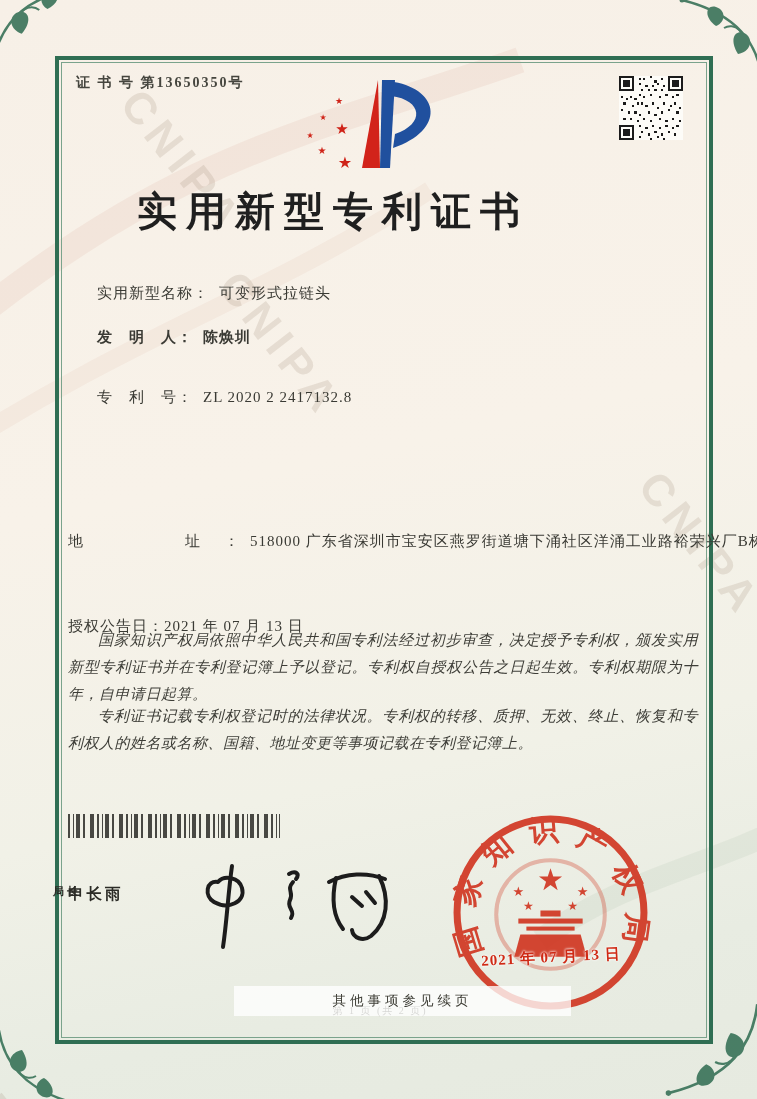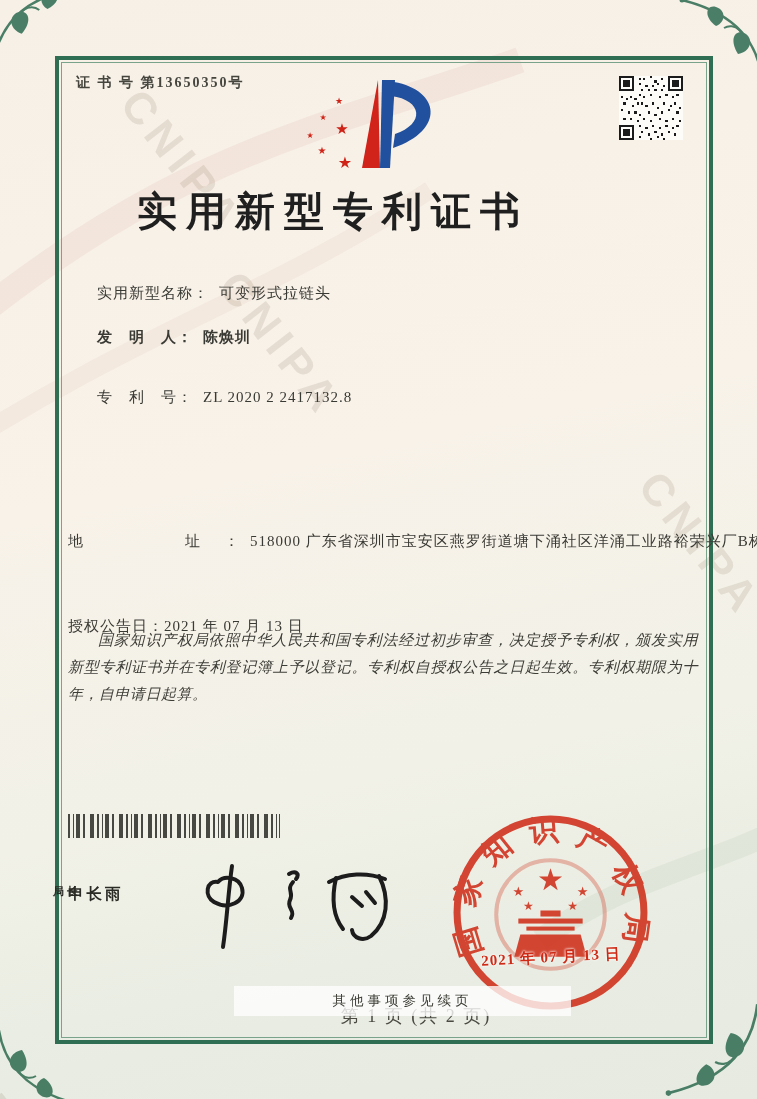--- a/index.html
+++ b/index.html
@@ -62,21 +62,21 @@
   .signature{position:absolute;left:192px;top:850px;}
   
   .seal{position:absolute;left:448px;top:810px;width:205px;height:205px;}
   .seal svg{position:absolute;left:0;top:0;}
   .seal-date{
     position:absolute;left:8px;top:138px;width:190px;text-align:center;
     font-size:15px;font-weight:700;color:#cf2a15;letter-spacing:1px;
     transform:rotate(-3deg);text-shadow:0 0 3px #fff,0 0 2px #fff;white-space:nowrap;
   }
   
-  .page-info{position:absolute;left:55px;top:1004px;width:650px;text-align:center;font-size:18px;letter-spacing:2px;color:#4a4a42;margin-left:36px;}
+  .page-info{position:absolute;left:55px;top:1004px;width:650px;text-align:center;font-size:10px;letter-spacing:2px;color:#4a4a42;}
   .footer-band{
     position:absolute;left:234px;top:986px;width:337px;height:30px;
     background:rgba(255,255,255,.78);display:flex;align-items:center;justify-content:center;
   }
   .footer-note{font-size:13.5px;letter-spacing:4px;color:#3c3c34;}
 </style>
 </head>
 <body>
 
 <div class="page">
@@ -166,20 +166,21 @@
   </div>
   <div class="row-addr">
     <span class="lab">地　　址：</span><span class="val">518000 广东省深圳市宝安区燕罗街道塘下涌社区洋涌工业路裕荣兴厂B栋整套</span>
   </div>
 
   <div class="grant-line">
     <span>授权公告日：</span><span>2021 年 07 月 13 日</span>
   </div>
 
   <div class="legal legal-1">国家知识产权局依照中华人民共和国专利法经过初步审查，决定授予专利权，颁发实用新型专利证书并在专利登记簿上予以登记。专利权自授权公告之日起生效。专利权期限为十年，自申请日起算。</div>
+  <div class="legal legal-2">专利证书记载专利权登记时的法律状况。专利权的转移、质押、无效、终止、恢复和专利权人的姓名或名称、国籍、地址变更等事项记载在专利登记簿上。</div>
 
   <div class="barcode"></div>
 
   <div class="director-title">局长</div>
   <div class="director-name">申长雨</div>
   <svg class="signature" width="215" height="105" viewBox="0 0 215 105">
     <g stroke="#1c1c1c" stroke-width="4" fill="none" stroke-linecap="round" stroke-linejoin="round">
       <path d="M40,16 C36,44 35,70 31,97"></path>
       <path d="M26,32 C14,30 12,46 22,52 C36,60 54,52 50,38 C47,27 32,25 26,32"></path>
       <path d="M97,24 C104,20 108,24 104,29"></path>

